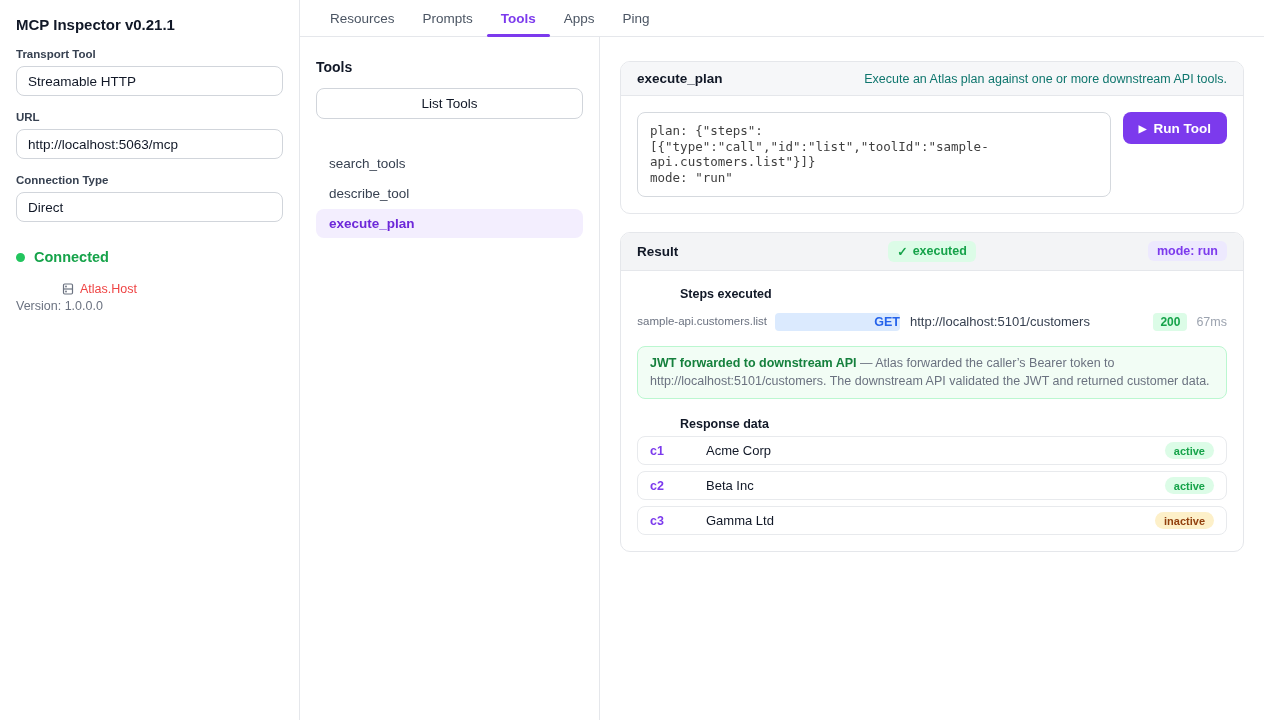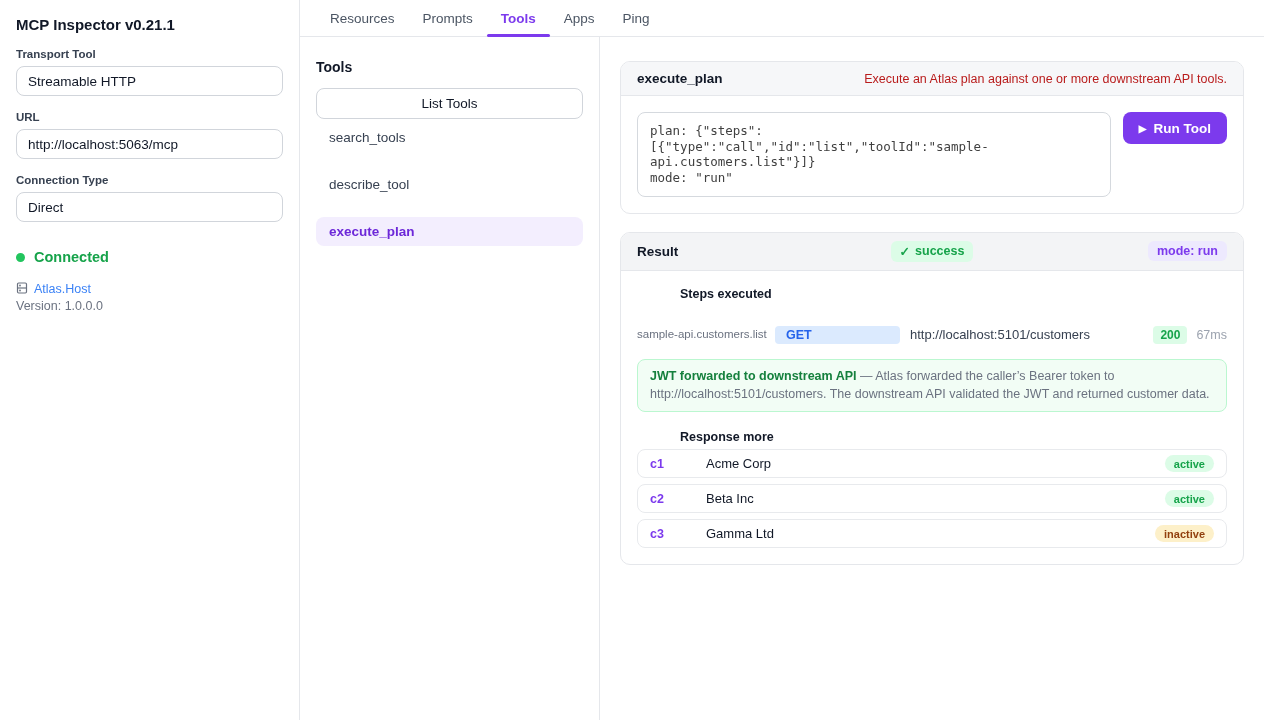--- a/index.html
+++ b/index.html
@@ -12,54 +12,54 @@
   .sidebar { width: 300px; min-width: 300px; height: 100%; border-right: 1px solid #e5e7eb;
     padding: 16px; background: #ffffff; }
   .app-title { font-size: 15px; font-weight: bold; color: #111827; margin-bottom: 4px; }
   .field-label { font-size: 11.5px; font-weight: bold; color: #374151; margin-top: 15px; margin-bottom: 6px; }
   .field-input { width: 100%; height: 30px; border: 1px solid #d1d5db; border-radius: 8px;
     padding: 0 11px; font-size: 13.5px; color: #111827; background: #ffffff;
     font-family: "Liberation Sans", sans-serif; outline: none; }
   .conn-status { display: flex; align-items: center; gap: 9px; margin-top: 27px; }
   .status-dot { width: 9px; height: 9px; border-radius: 50%; background: #22c55e; }
   .conn-text { font-size: 14.5px; font-weight: bold; color: #16a34a; }
-  .server-line { display: flex; gap: 6px; margin-top: 17px;
-    font-size: 12.5px; color: #3b82f6; }
+  .server-line { display: flex; align-items: center; gap: 6px; margin-top: 17px;
+    font-size: 12.5px; color: #ef4444; margin-left: 46px; }
   .version-line { font-size: 12.5px; color: #6b7280; margin-top: 3px; }
 
   
   .main { flex: 1; display: flex; flex-direction: column; height: 100%; }
   .nav { height: 37px; min-height: 37px; border-bottom: 1px solid #e5e7eb;
     display: flex; align-items: stretch; padding-left: 16px; }
   .tab { display: flex; align-items: center; padding: 0 14px; font-size: 13.5px;
     color: #4b5563; cursor: pointer; position: relative; }
   .tab.active { color: #7c3aed; font-weight: bold; }
   .tab.active::after { content: ""; position: absolute; left: 0; right: 0; bottom: -1px;
     height: 3px; background: #7c3aed; border-radius: 2px; }
 
   .content { flex: 1; display: flex; min-height: 0; }
 
   
   .tools-col { width: 300px; min-width: 300px; border-right: 1px solid #e5e7eb; padding: 16px; }
   .tools-heading { font-size: 14px; font-weight: bold; margin-top: 6px; margin-bottom: 13px; }
   .list-tools-btn { width: 100%; height: 31px; border: 1px solid #d1d5db; border-radius: 8px;
     background: #ffffff; font-size: 13.5px; color: #111827; cursor: pointer;
     font-family: "Liberation Sans", sans-serif; }
-  .tool-list { margin-top: 4px; display: flex; flex-direction: column; gap: 18px; }
+  .tool-list { margin-top: 30px; display: flex; flex-direction: column; gap: 1px; }
   .tool-item { height: 29px; display: flex; align-items: center; padding: 0 13px;
     font-size: 13.5px; color: #374151; border-radius: 8px; cursor: pointer; }
   .tool-item.selected { background: #f3eefe; color: #6d28d9; font-weight: bold; }
 
   
   .detail { flex: 1; padding: 24px 20px 20px 20px; overflow: hidden; }
   .card { border: 1px solid #e5e7eb; border-radius: 10px; background: #ffffff; overflow: hidden; }
   .card-header { display: flex; align-items: center; justify-content: space-between;
     background: #f6f7f9; border-bottom: 1px solid #e5e7eb; padding: 9px 16px; }
   .tool-name { font-size: 13.5px; font-weight: bold; color: #111827; }
-  .tool-desc { font-size: 12.5px; color: #b91c1c; }
+  .tool-desc { font-size: 12.5px; color: #0f766e; }
   .card-body { padding: 16px; display: flex; gap: 12px; align-items: flex-start; }
   .code-block { flex: 1; border: 1px solid #d5d9de; border-radius: 8px; background: #ffffff;
     padding: 10px 12px; font-family: "DejaVu Sans Mono", "Liberation Mono", monospace;
     font-size: 12.5px; line-height: 1.25; color: #404040;
     white-space: pre-wrap; overflow-wrap: break-word; }
   .run-btn { background: #7c3aed; color: #ffffff; border: none; border-radius: 8px;
     height: 32px; padding: 0 16px; font-size: 13.5px; font-weight: bold; cursor: pointer;
     display: flex; align-items: center; gap: 7px; white-space: nowrap;
     font-family: "Liberation Sans", sans-serif; }
   .play-icon { font-size: 10px; }
@@ -69,21 +69,21 @@
   .result-header { display: flex; align-items: center; background: #f3f4f6;
     border-bottom: 1px solid #e5e7eb; padding: 8px 16px; }
   .result-title { font-size: 13.5px; font-weight: bold; flex: 1; }
   .badge { display: inline-flex; align-items: center; gap: 5px; border-radius: 6px;
     font-size: 12.5px; font-weight: bold; padding: 3px 9px; }
   .badge-success { background: #dcfce7; color: #16a34a; }
   .badge-mode { background: #ede9fe; color: #7c3aed; }
   .result-header-spacer { flex: 1; display: flex; justify-content: flex-end; }
   .result-body { padding: 16px; }
   .section-heading { font-size: 12.5px; font-weight: bold; color: #111827; margin-left: 43px; }
-  .step-row { display: flex; align-items: center; margin-top: 25px; }
+  .step-row { display: flex; align-items: center; margin-top: 12px; text-align: right; }
   .step-tool-id { width: 138px; min-width: 138px; font-size: 11.5px; color: #6b7280;
     line-height: 1.25; overflow-wrap: break-word; padding-right: 8px; }
   .method-badge { width: 125px; min-width: 125px; background: #dbeafe; color: #2563eb;
     font-weight: bold; font-size: 12.5px; border-radius: 4px; padding: 2px 0 2px 11px; }
   .step-url { font-size: 13px; color: #374151; margin-left: 10px; }
   .step-spacer { flex: 1; }
   .code-badge { background: #dcfce7; color: #16a34a; font-weight: bold; font-size: 12px;
     border-radius: 4px; padding: 2px 7px; }
   .step-duration { font-size: 12.5px; color: #9ca3af; margin-left: 9px; }
   .jwt-note { margin-top: 15px; background: #f2fdf5; border: 1px solid #bbf7d0;
@@ -170,21 +170,21 @@
               <span>Run Tool</span>
             </button>
           </div>
         </div>
 
         <div class="card result-card">
           <div class="result-header">
             <span class="result-title">Result</span>
             <span class="badge badge-success">
               <span>✓</span>
-              <span>success</span>
+              <span>executed</span>
             </span>
             <span class="result-header-spacer">
               <span class="badge badge-mode">mode: run</span>
             </span>
           </div>
 
           <div class="result-body">
             <div class="section-heading">Steps executed</div>
 
             <div class="step-row">
@@ -193,21 +193,21 @@
               <div class="step-url">http://localhost:5101/customers</div>
               <div class="step-spacer"></div>
               <div class="code-badge">200</div>
               <div class="step-duration">67ms</div>
             </div>
 
             <div class="jwt-note">
               <span class="jwt-title">JWT forwarded to downstream API</span><span> — Atlas forwarded the caller’s Bearer token to http://localhost:5101/customers. The downstream API validated the JWT and returned customer data.</span>
             </div>
 
-            <div class="section-heading response-heading">Response more</div>
+            <div class="section-heading response-heading">Response data</div>
 
             <div class="response-rows">
               <div class="data-row">
                 <span class="row-id">c1</span>
                 <span class="row-name">Acme Corp</span>
                 <span class="pill status-active">active</span>
               </div>
               <div class="data-row">
                 <span class="row-id">c2</span>
                 <span class="row-name">Beta Inc</span>

